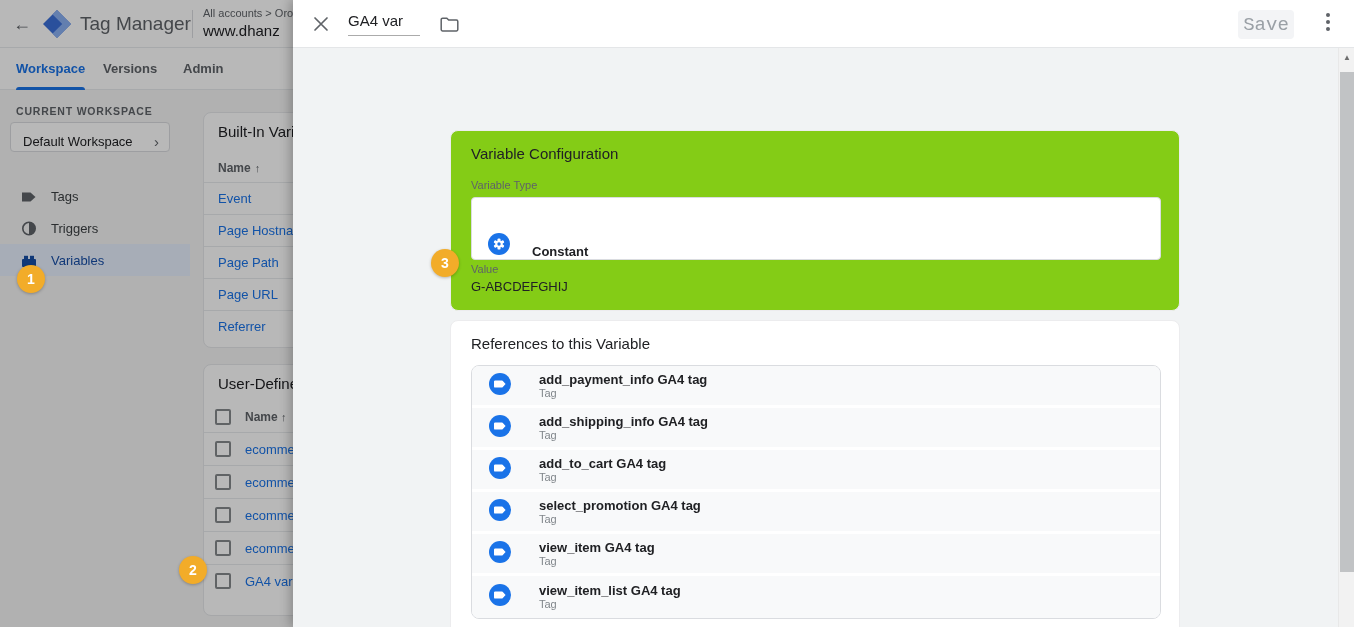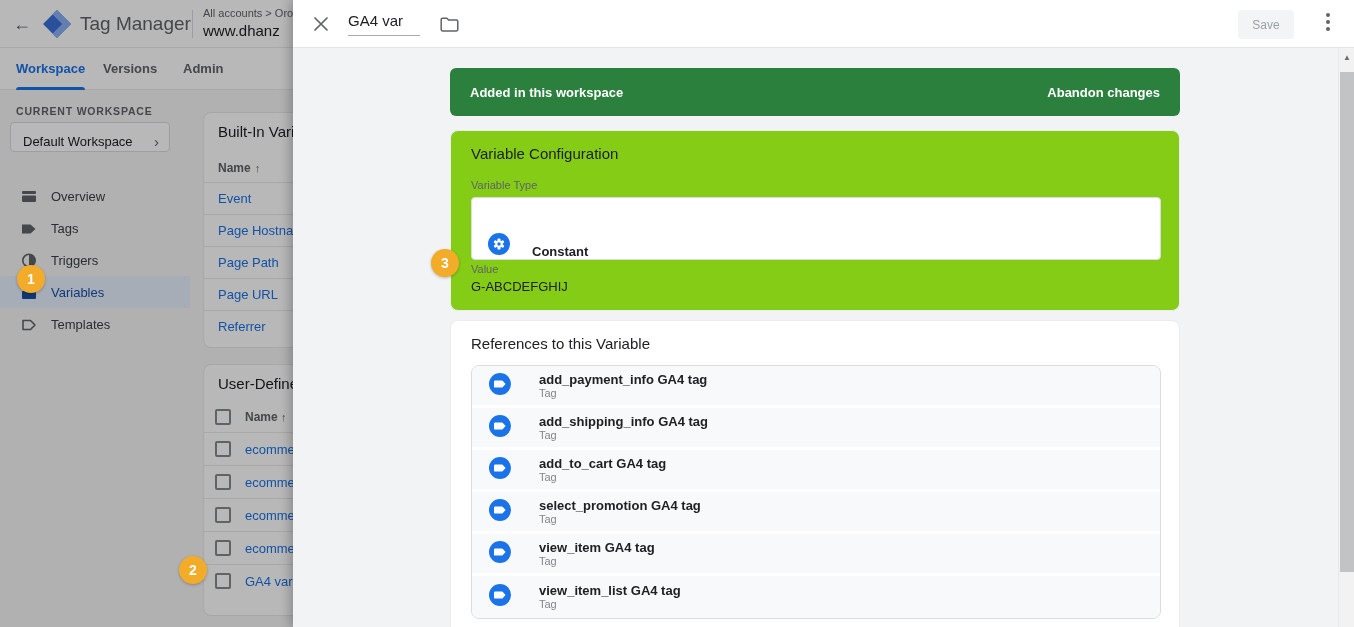--- a/index.html
+++ b/index.html
@@ -43,21 +43,21 @@
 
   
   .dim { position:absolute; inset:0; background:rgba(0,0,0,.28); z-index:5; }
 
   
   .panel { position:absolute; left:293px; top:0; width:1061px; height:627px; background:#f1f3f4; z-index:10; box-shadow:-3px 0 10px rgba(0,0,0,.25); }
   .panel-header { position:absolute; left:0; top:0; width:100%; height:48px; background:#fff; border-bottom:1px solid #e4e6e8; }
   .close-x { position:absolute; left:19px; top:15px; width:18px; height:18px; }
   .panel-title { position:absolute; left:55px; top:12px; width:72px; font-size:15px; color:#202124; padding-bottom:6px; border-bottom:1px solid #ababab; }
   .folder-btn { position:absolute; left:147px; top:17px; }
-  .save-btn { position:absolute; right:60px; top:10px; width:56px; height:29px; background:#f3f4f6; border:none; border-radius:4px; font-size:12px; color:#9aa0a6; font-family:Liberation Sans, sans-serif; }
+  .save-btn { position:absolute; right:60px; top:10px; width:56px; height:29px; background:#f3f4f6; border:none; border-radius:4px; font-size:19px; color:#9aa0a6; font-family:Liberation Mono, monospace; }
   .kebab { position:absolute; right:24px; top:13px; width:4px; display:flex; flex-direction:column; gap:3px; }
   .kebab i { width:4px; height:4px; border-radius:50%; background:#5f6368; }
 
   .panel-body { position:absolute; left:0; top:48px; width:100%; height:579px; }
   .banner { position:absolute; left:157px; top:20px; width:730px; height:48px; background:#2a803c; border-radius:6px; display:flex; align-items:center; justify-content:space-between; padding:0 20px; color:#fff; }
   .banner-text { font-size:13px; font-weight:bold; }
   .banner-action { font-size:13px; font-weight:bold; cursor:pointer; }
 
   .config-card { position:absolute; left:157px; top:82px; width:730px; height:181px; background:#84cc16; border-radius:8px; border:1px solid #ececee; }
   .cfg-title { position:absolute; left:20px; top:14px; font-size:15px; color:#202124; }
@@ -112,29 +112,20 @@
   <div class="cw-label">CURRENT WORKSPACE</div>
   <div class="ws-btn">
     <span>Default Workspace</span>
     <span class="ws-chevron">›</span>
   </div>
 
   <div class="nav">
     <div class="nav-item">
       <span class="nav-icon">
         <svg width="18" height="18" viewBox="0 0 18 18" fill="#5f6368">
-            <rect x="2" y="4" width="14" height="3" rx="1"></rect>
-            <rect x="2" y="8.6" width="14" height="6.4" rx="1"></rect>
-          </svg>
-      </span>
-      <span>Overview</span>
-    </div>
-    <div class="nav-item">
-      <span class="nav-icon">
-        <svg width="18" height="18" viewBox="0 0 18 18" fill="#5f6368">
             <polygon points="2,5.5 10.5,5.5 15.5,10 10.5,14.5 2,14.5"></polygon>
           </svg>
       </span>
       <span>Tags</span>
     </div>
     <div class="nav-item">
       <span class="nav-icon">
         <svg width="18" height="18" viewBox="0 0 18 18">
             <circle cx="9" cy="9.5" r="6.2" fill="none" stroke="#5f6368" stroke-width="1.6"></circle>
             <path d="M9 3.3 a6.2 6.2 0 0 1 0 12.4 z" fill="#5f6368"></path>
@@ -145,28 +136,20 @@
     <div class="nav-item active">
       <span class="nav-icon">
         <svg width="18" height="18" viewBox="0 0 18 18" fill="#174ea6">
             <rect x="2" y="8" width="14" height="8" rx="1"></rect>
             <rect x="4" y="4.8" width="4" height="3.4"></rect>
             <rect x="10" y="4.8" width="4" height="3.4"></rect>
           </svg>
       </span>
       <span>Variables</span>
     </div>
-    <div class="nav-item">
-      <span class="nav-icon">
-        <svg width="18" height="18" viewBox="0 0 18 18">
-            <polygon points="3,5.5 10.5,5.5 15,10 10.5,14.5 3,14.5" fill="none" stroke="#5f6368" stroke-width="1.6" stroke-linejoin="round"></polygon>
-          </svg>
-      </span>
-      <span>Templates</span>
-    </div>
   </div>
 
   <div class="card builtin-card">
     <div class="card-title">Built-In Variables</div>
     <div class="tbl-head">
       <span>Name</span>
       <span class="sort-arrow">↑</span>
     </div>
     <div class="bi-row">
         <a class="var-link">Event</a>
@@ -230,24 +213,20 @@
       </div>
       <button class="save-btn">Save</button>
       <div class="kebab">
           <i></i>
           <i></i>
           <i></i>
         </div>
     </div>
 
     <div class="panel-body">
-      <div class="banner">
-        <span class="banner-text">Added in this workspace</span>
-        <span class="banner-action">Abandon changes</span>
-      </div>
 
       <div class="config-card">
         <div class="cfg-title">Variable Configuration</div>
         <div class="field-label" style="top:48px;">Variable Type</div>
         <div class="type-box">
           <span>
             <svg width="22" height="22" viewBox="0 0 22 22">
               <circle cx="11" cy="11" r="11" fill="#1a73e8"></circle>
               <g transform="translate(11,11)">
                 <g fill="#ffffff">

